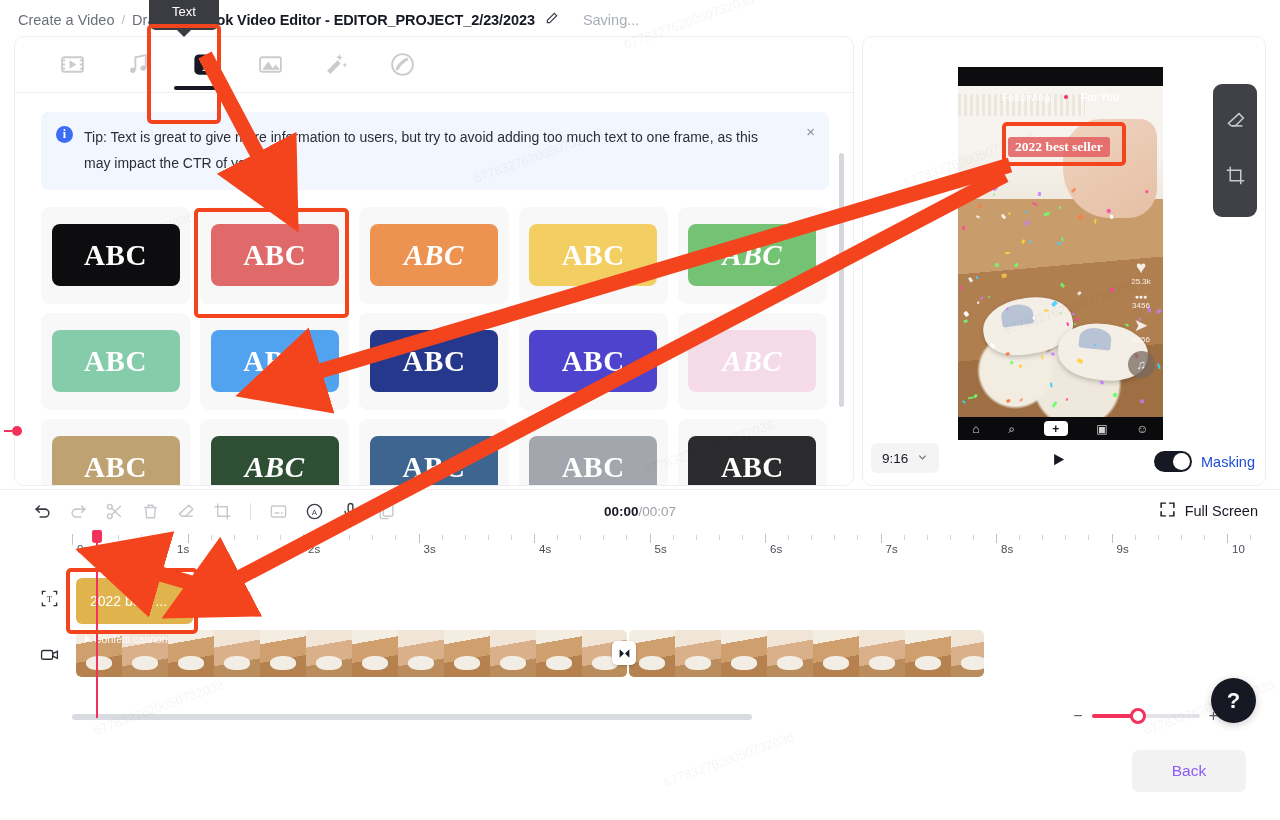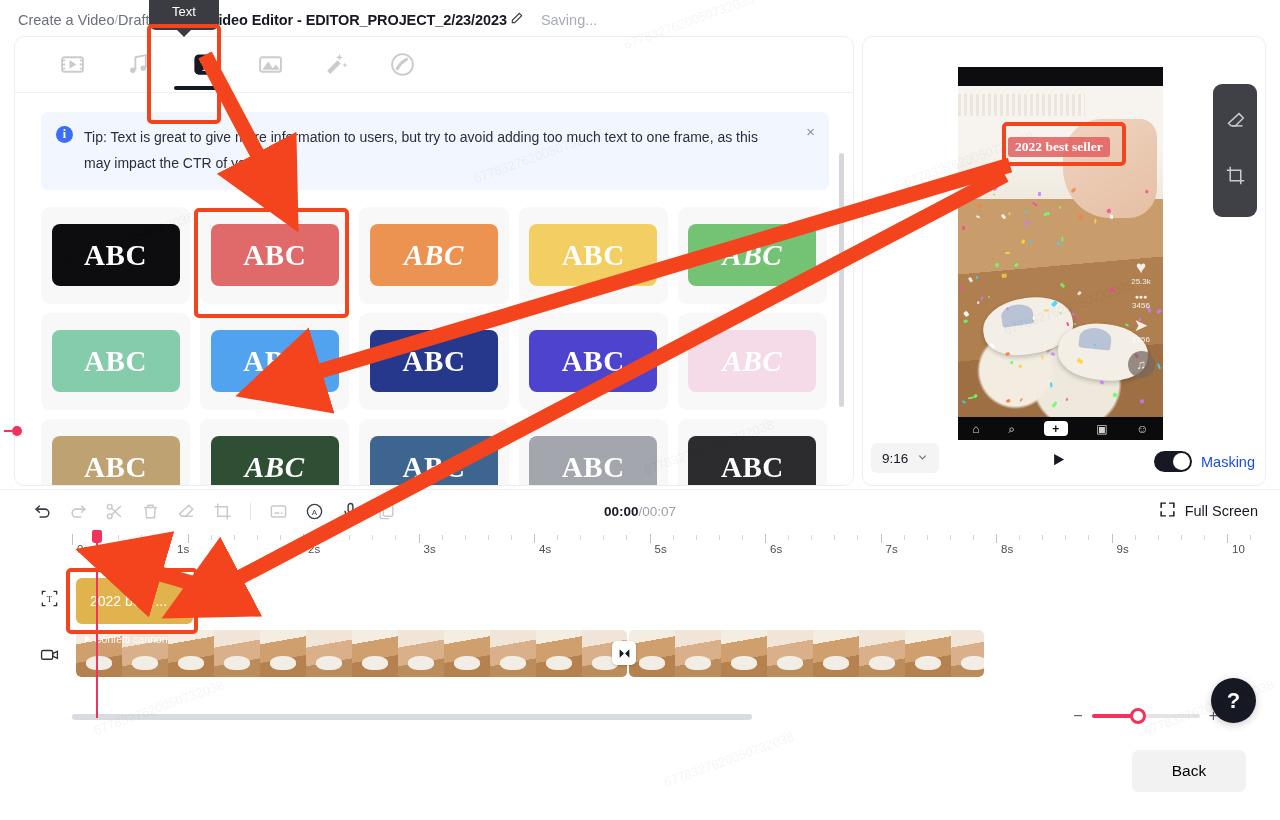--- a/index.html
+++ b/index.html
@@ -7,21 +7,21 @@
     width: 1280px; height: 820px;
     font-family: "Liberation Sans", sans-serif;
     background: #ffffff;
     overflow: hidden;
   }
   #root { position: relative; width: 1280px; height: 820px; background: #fff; }
 
   
   .breadcrumb {
     position: absolute; left: 18px; top: 11px;
-    display: flex; align-items: center; gap: 0;
+    display: flex; align-items: center; gap: 7px;
     font-size: 14.5px; color: #161823; white-space: nowrap;
   }
   .bc-link { color: #6b6f7b; cursor: pointer; }
   .bc-sep { color: #b8bcc4; font-size: 13px; }
   .bc-current { color: #161823; font-weight: 600; letter-spacing: -0.1px; }
   .bc-pencil { margin-left: 3px; font-size: 13px; color: #3c3f47; cursor: pointer; }
   .bc-saving { margin-left: 17px; color: #a8acb5; font-size: 14.5px; }
 
   
   .left-panel {
@@ -335,21 +335,21 @@
     width: 45px; height: 45px; border-radius: 50%; background: #161823;
     color: #fff; display: flex; align-items: center; justify-content: center;
     font-size: 22px; font-weight: bold; cursor: pointer;
     box-shadow: 0 2px 8px rgba(0,0,0,.2);
   }
   .footer-btns { position: absolute; right: 34px; bottom: 28px; display: flex; gap: 22px; }
   .btn {
     height: 42px; border-radius: 7px; font-size: 15.5px; cursor: pointer;
     display: flex; align-items: center; justify-content: center;
   }
-  .btn-back { width: 114px; background: #f2f2f3; color: #000000; }
+  .btn-back { width: 114px; background: #f2f2f3; color: #8b5cf6; }
   .btn-confirm { width: 114px; background: #e4395f; color: #fff; }
 
   
   .anno { position: absolute; pointer-events: none; z-index: 40; }
   .anno-box { border: 4px solid #f4441e; border-radius: 5px; }
   .wm {
     position: absolute; color: rgba(0,0,0,.045); font-size: 13px;
     transform: rotate(-20deg); pointer-events: none; z-index: 1; white-space: nowrap;
   }
 </style>
@@ -568,20 +568,25 @@
             <div class="confetti" style="left: 9.396%; top: 39.0935%; width: 2.05098px; height: 3.73933px; background: rgb(255, 255, 255); transform: rotate(117.796deg); opacity: 0.75193;"></div>
             <div class="confetti" style="left: 1.8167%; top: 42.4221%; width: 3.17785px; height: 4.49574px; background: rgb(255, 63, 164); transform: rotate(4.19985deg); opacity: 0.80667;"></div>
             <div class="confetti" style="left: 56.5574%; top: 71.548%; width: 2.47653px; height: 2.26065px; background: rgb(108, 255, 108); transform: rotate(16.6682deg); opacity: 0.873691;"></div>
             <div class="confetti" style="left: 2.93896%; top: 68.3354%; width: 4.82356px; height: 3.58034px; background: rgb(255, 255, 255); transform: rotate(54.6458deg); opacity: 0.970741;"></div>
             <div class="confetti" style="left: 66.5788%; top: 77.9078%; width: 2.05845px; height: 1.88999px; background: rgb(63, 208, 255); transform: rotate(90.9105deg); opacity: 0.93964;"></div>
             <div class="confetti" style="left: 58.2793%; top: 82.4257%; width: 5.87257px; height: 4.18036px; background: rgb(255, 210, 63); transform: rotate(31.5733deg); opacity: 0.918506;"></div>
             <div class="confetti" style="left: 29.5838%; top: 84.1977%; width: 3.36466px; height: 2.6644px; background: rgb(255, 210, 63); transform: rotate(56.0787deg); opacity: 0.98064;"></div>
           </div>
       </div>
 
+      <div class="phone-topbar">
+        <span>Following</span>
+        <span class="dot"></span>
+        <span class="fy">For You</span>
+      </div>
 
       <div class="overlay-text">2022 best seller</div>
 
       <div class="tt-rail" id="tt-rail">
           <div class="item">
             <div class="glyph" style="font-size: 17px;">♥</div>
             <div class="cnt">25.3k</div>
           </div>
           <div class="item">
             <div class="glyph" style="font-size: 7px;">●●●</div>

